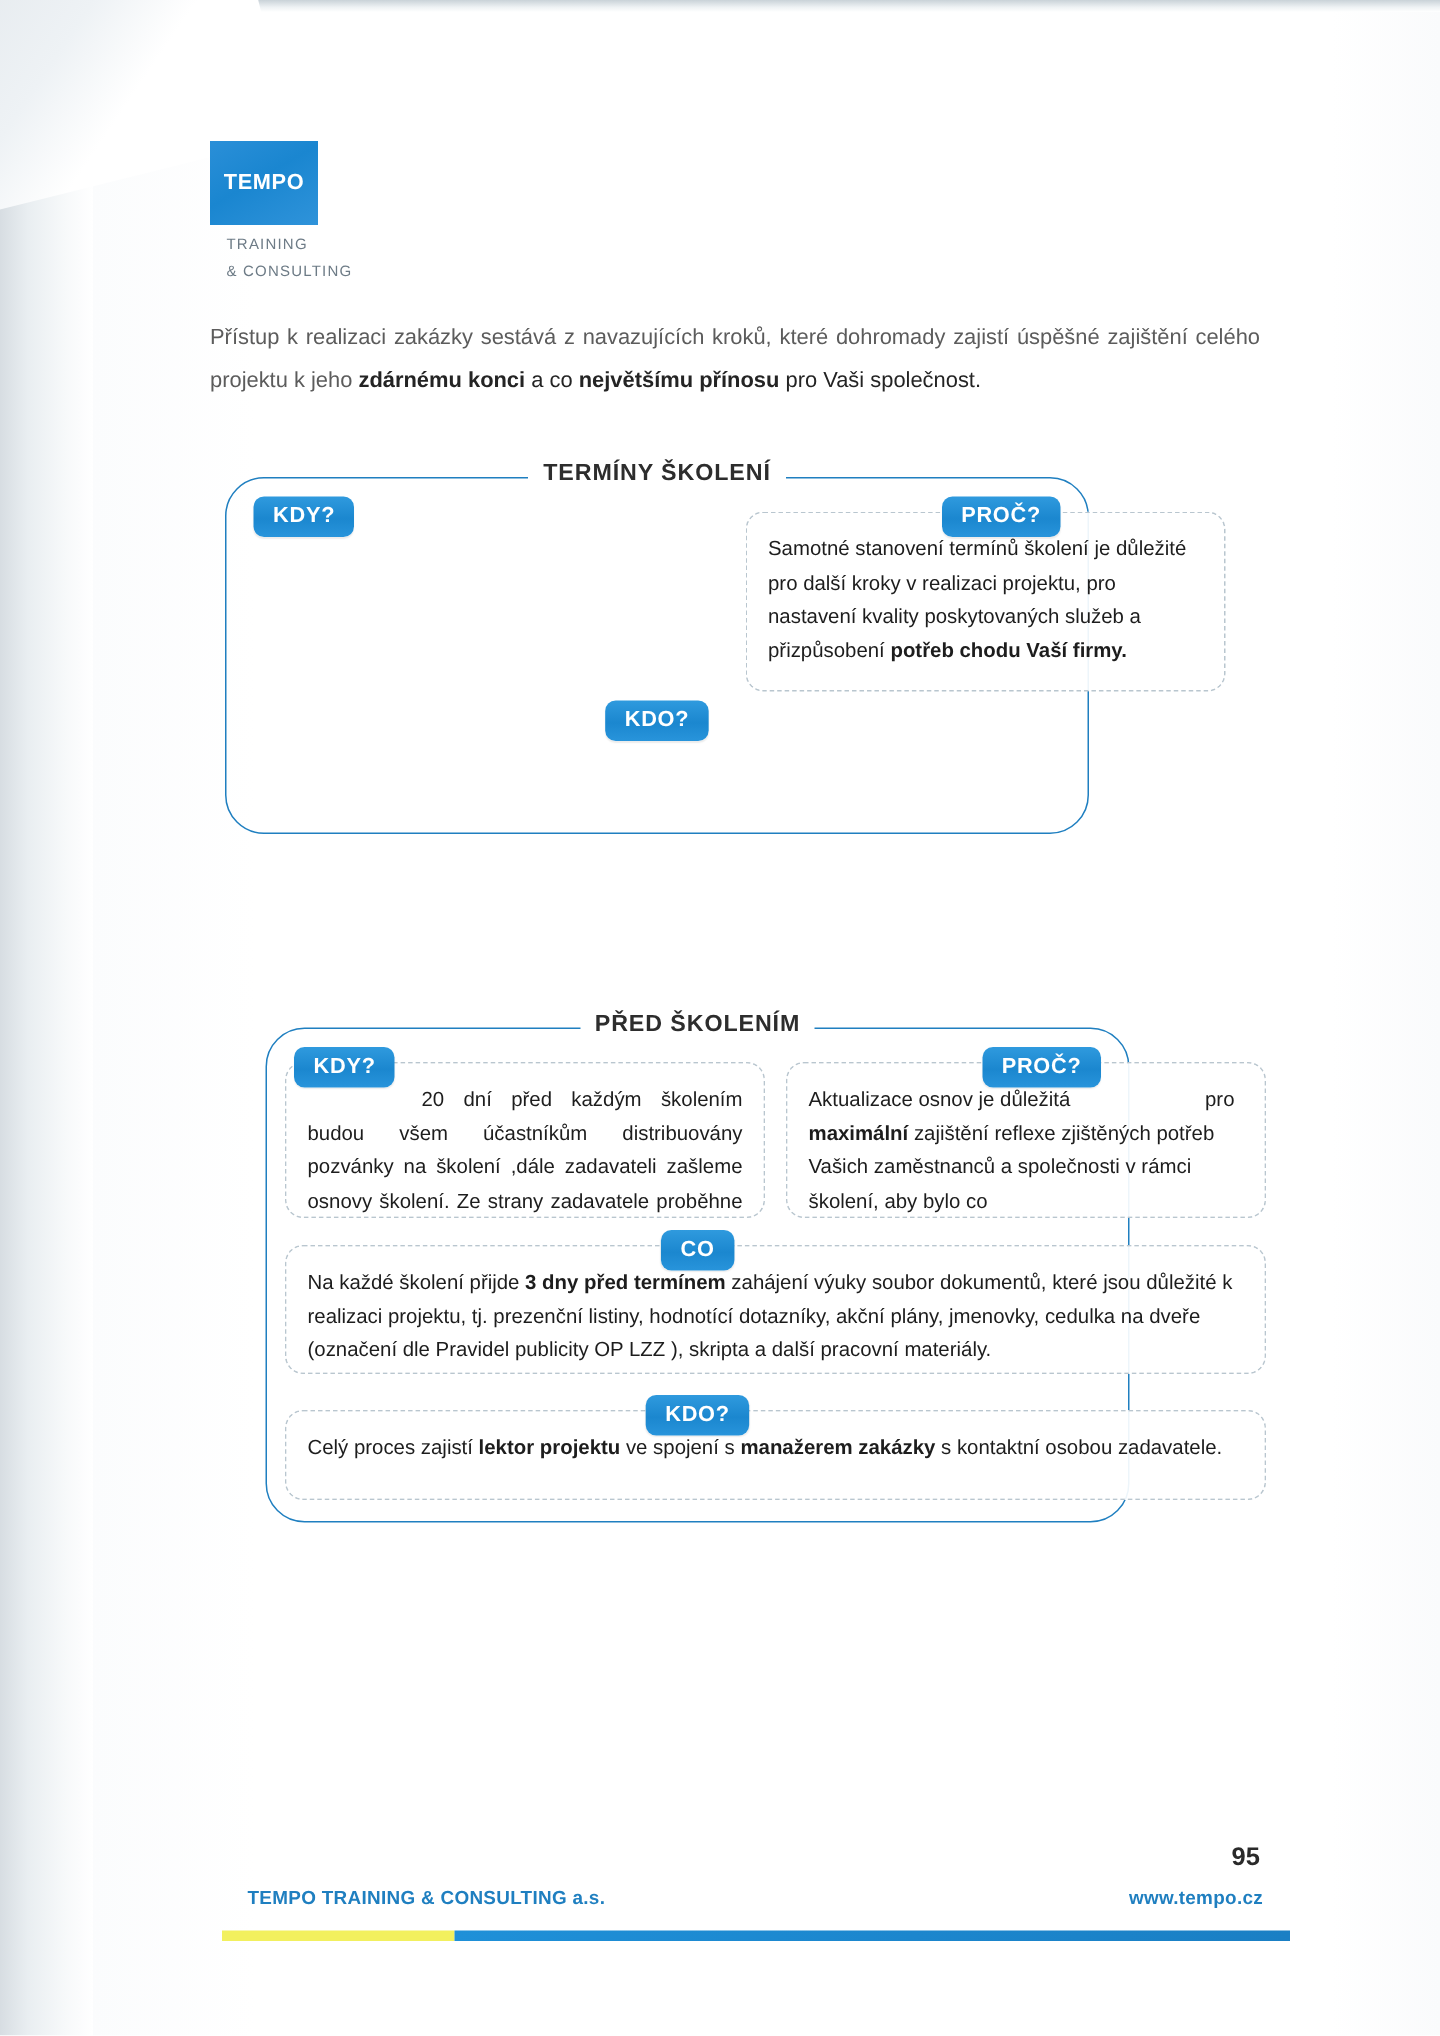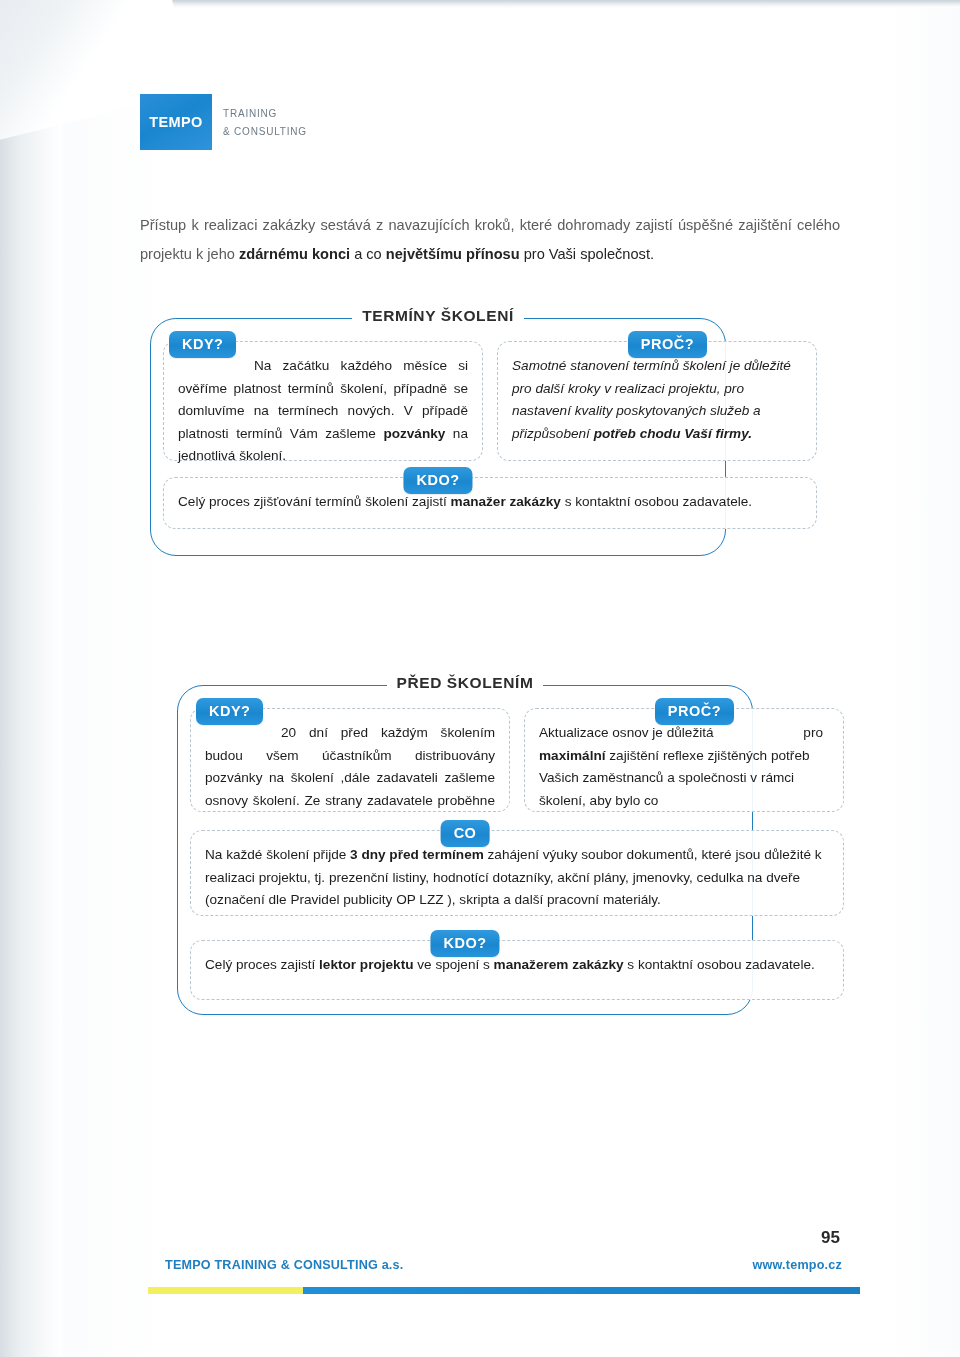--- a/index.html
+++ b/index.html
@@ -54,20 +54,21 @@
     inset: 0;
   }
 
   
   .logo-block {
     position: absolute;
     left: 140px;
     top: 100px;
     display: flex;
     align-items: flex-start;
+    flex-direction: column;
   }
   .logo-mark {
     width: 72px;
     height: 56px;
     background: linear-gradient(150deg, #2a8fd8 0%, #1a86d0 45%, #2f93da 100%);
     display: flex;
     align-items: center;
     justify-content: center;
     margin-top: -6px;
   }
@@ -156,21 +157,21 @@
     border-radius: 7px;
     padding: 5px 13px 6px 13px;
     z-index: 5;
     box-shadow: 0 1px 1px rgba(0,0,0,0.08);
     white-space: nowrap;
   }
 
   
   #section-terminy { top: 318px; height: 238px; }
   #section-terminy .col-left  { position: absolute; left: 12px;  top: 22px; width: 320px; height: 120px; }
-  #section-terminy .col-right { position: absolute; left: 346px; top: 22px; width: 320px; height: 120px; font-style: italic; }
+  #section-terminy .col-right { position: absolute; left: 346px; top: 22px; width: 320px; height: 120px; }
   #section-terminy .row-who   { position: absolute; left: 12px;  top: 158px; width: 654px; height: 52px; }
   #section-terminy .badge-kdy  { left: 18px;  top: 12px; }
   #section-terminy .badge-proc { right: 18px; top: 12px; }
   #section-terminy .badge-kdo  { left: 50%;  top: 148px; transform: translateX(-50%); }
 
   
   .indent-kdy { text-indent: 76px; }
   .indent-proc-pad { padding-right: 86px; }
 
   
@@ -258,37 +259,27 @@
 
   <div class="section" id="section-terminy">
     <div class="section-title">
       <span>TERMÍNY ŠKOLENÍ</span>
     </div>
 
     <div class="badge badge-kdy">KDY?</div>
     <div class="badge badge-proc">PROČ?</div>
     <div class="badge badge-kdo">KDO?</div>
 
-    <div class="card col-left">
-      <div class="card-text justify indent-kdy">
-        <span>Na začátku každého měsíce si ověříme platnost termínů školení, případně se domluvíme na termínech nových. V případě platnosti termínů Vám zašleme </span><b>pozvánky</b><span> na jednotlivá školení.</span>
-      </div>
-    </div>
 
     <div class="card col-right">
       <div class="card-text">
         <span>Samotné stanovení termínů školení je důležité pro další kroky v realizaci projektu, pro nastavení kvality poskytovaných služeb a přizpůsobení </span><b>potřeb chodu Vaší firmy.</b>
       </div>
     </div>
 
-    <div class="card row-who">
-      <div class="card-text">
-        <span>Celý proces zjišťování termínů školení zajistí </span><b>manažer zakázky</b><span> s kontaktní osobou zadavatele.</span>
-      </div>
-    </div>
   </div>
 
   <div class="section" id="section-pred">
     <div class="section-title">
       <span>PŘED ŠKOLENÍM</span>
     </div>
 
     <div class="badge badge-kdy">KDY?</div>
     <div class="badge badge-proc">PROČ?</div>
     <div class="badge badge-co">CO</div>

